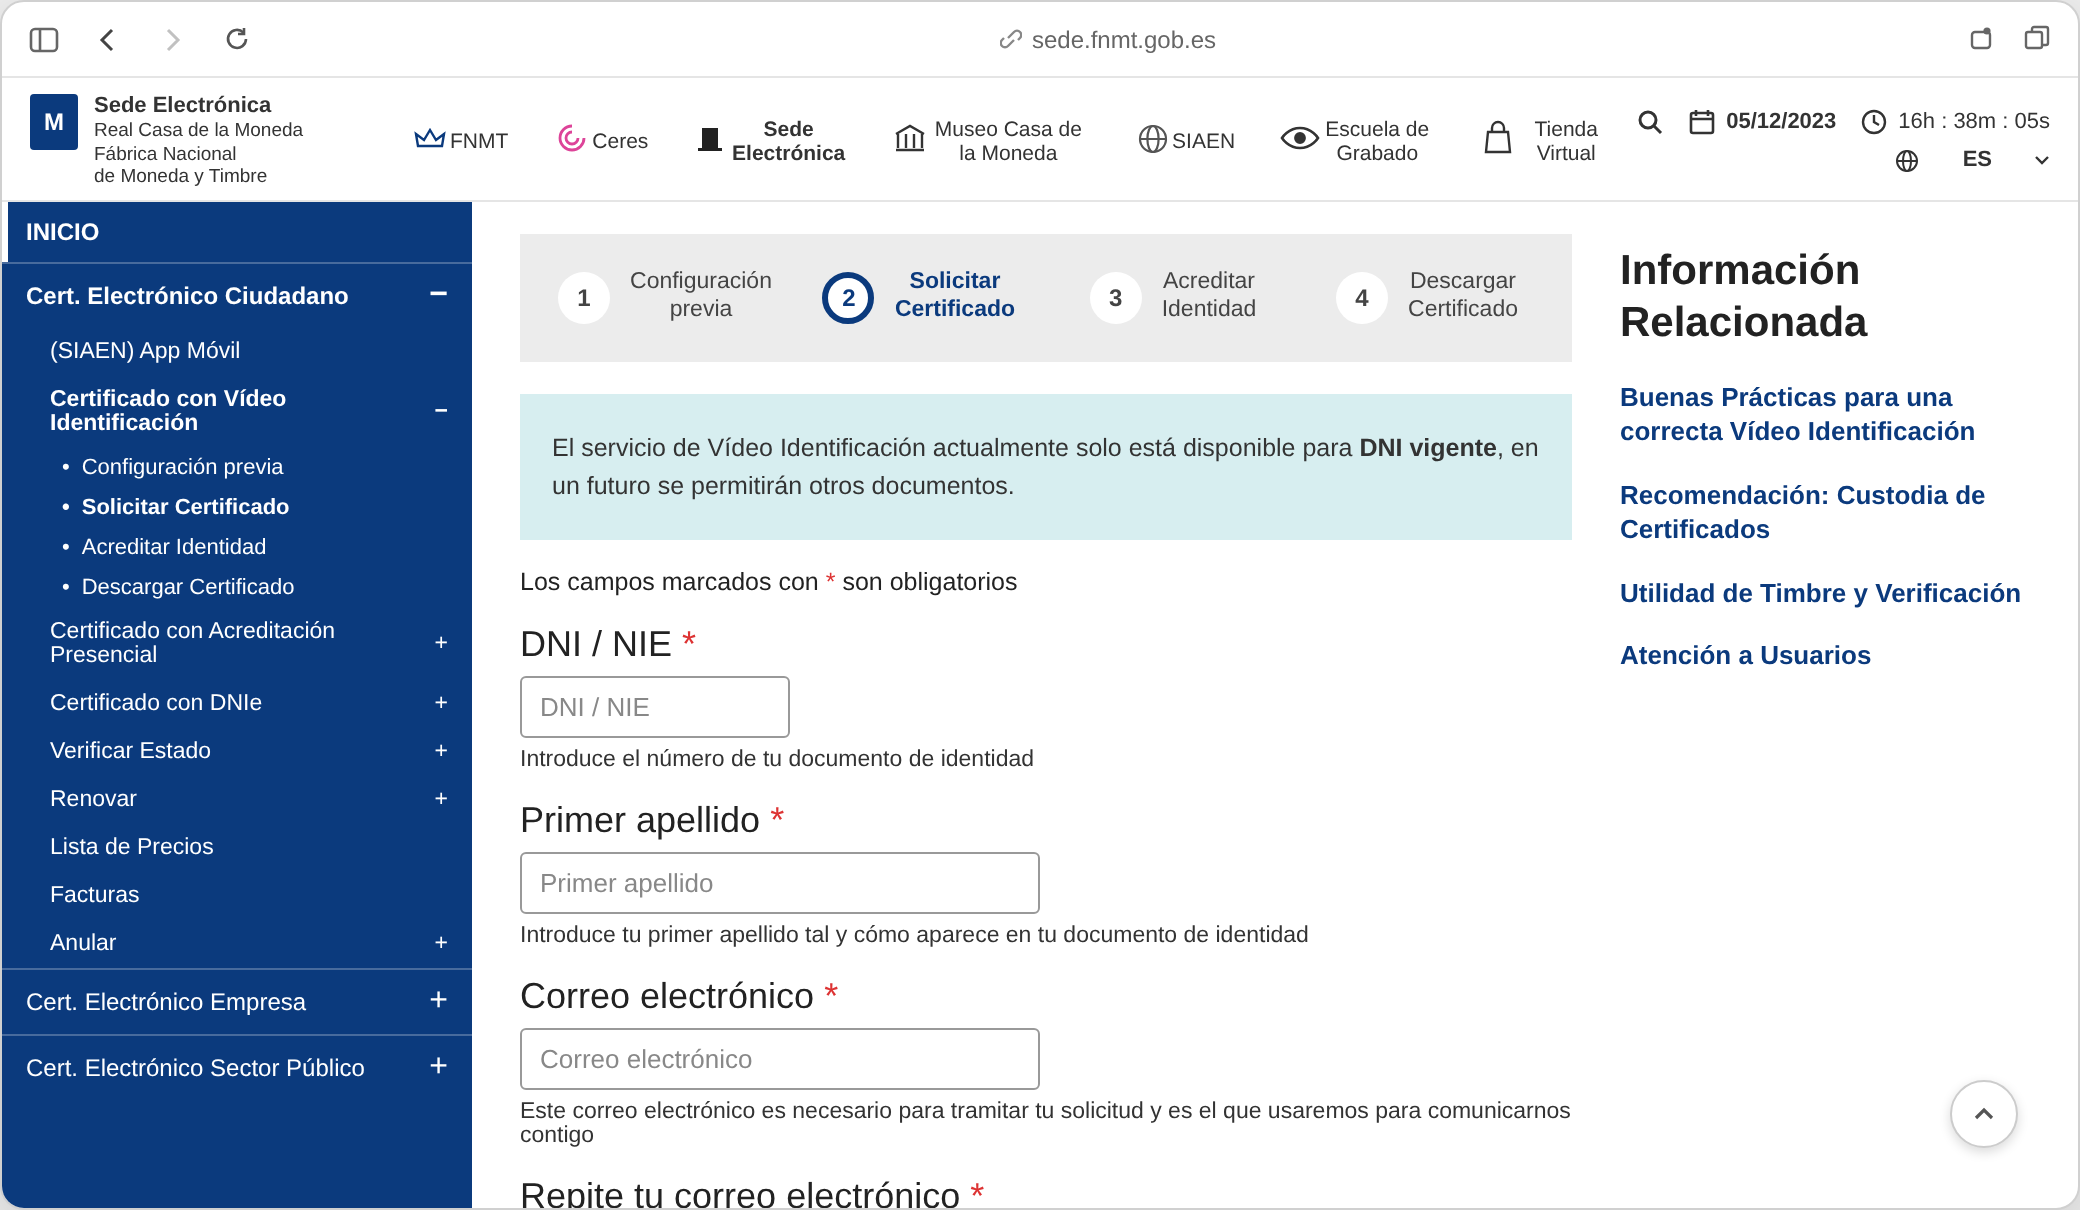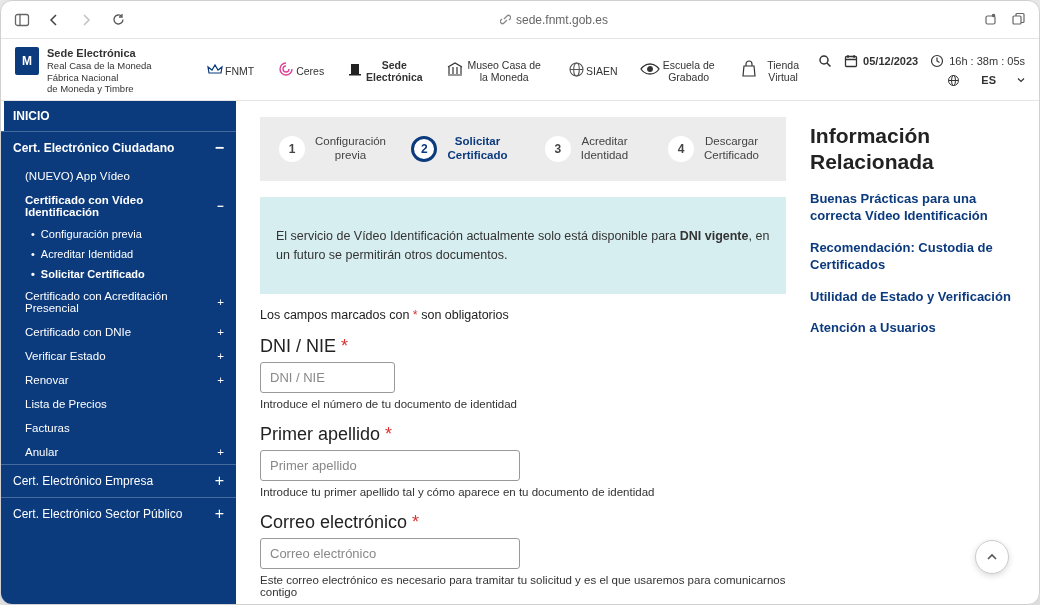--- a/index.html
+++ b/index.html
@@ -37,21 +37,21 @@
     .sidebar .sub2::before { content:"•"; }
     .main { flex: 1; overflow-y: auto; padding: 0; }
     .main-inner { display: flex; gap: 24px; padding: 0 24px 20px 24px; }
     .form-area { flex: 1; min-width: 0; }
     .steps { background: #ececec; display: flex; align-items: center; padding: 18px 12px; margin: 16px 0 16px 0; gap: 6px; }
     .step { display: flex; align-items: center; gap: 10px; flex: 1; justify-content: center; }
     .step .num { width: 26px; height: 26px; border-radius: 50%; background: #fff; display:flex; align-items:center; justify-content:center; font-size: 12px; font-weight: 600; color:#444; }
     .step.active .num { border: 3px solid #0b3a7d; color:#0b3a7d; }
     .step .lbl { font-size: 11.5px; text-align: center; line-height: 1.2; color:#444; }
     .step.active .lbl { color: #0b3a7d; font-weight: 700; }
-    .notice { background: #d7eef0; padding: 30px 16px; font-size: 12.5px; color: #333; margin-bottom: 14px; line-height:1.5; }
+    .notice { background: #d7eef0; padding: 18px 16px; font-size: 12.5px; color: #333; margin-bottom: 14px; line-height:1.5; }
     .notice b { font-weight: 700; }
     .req-note { font-size: 12.5px; color: #222; margin-bottom: 14px; }
     .req-note .ast, .label .ast { color: #d33; }
     .field { margin-bottom: 14px; }
     .label { font-size: 18px; font-weight: 400; margin-bottom: 5px; color:#222; }
     .textinput { border: 1px solid #999; border-radius: 3px; padding: 7px 9px; font-size: 13px; color:#333; }
     .textinput::placeholder { color: #888; }
     .w-sm { width: 135px; }
     .w-md { width: 260px; }
     .hint { font-size: 11.5px; color: #333; margin-top: 5px; }
@@ -235,33 +235,36 @@
 
   <div class="content">
     <div class="sidebar">
       <div class="sec home">
           <span>INICIO</span>
         </div>
       <div class="sec top-border" style="font-weight:700">
           <span>Cert. Electrónico Ciudadano</span>
           <span class="exp">−</span>
         </div>
-      <div class="sub1"><span>(NUEVO) App Vídeo</span></div>
+      <div class="sub1"><span>(SIAEN) App Móvil</span></div>
       <div class="sub1 bold row">
           <span style="max-width:150px">Certificado con Vídeo Identificación</span>
           <span class="exp">−</span>
         </div>
       <div class="sub2">
           <span>Configuración previa</span>
         </div>
+      <div class="sub2 bold">
+          <span>Solicitar Certificado</span>
+        </div>
       <div class="sub2">
           <span>Acreditar Identidad</span>
         </div>
-      <div class="sub2 bold">
-          <span>Solicitar Certificado</span>
+      <div class="sub2">
+          <span>Descargar Certificado</span>
         </div>
       <div class="sub1 row">
           <span style="max-width:170px">Certificado con Acreditación Presencial</span>
           <span class="exp">+</span>
         </div>
       <div class="sub1 row">
           <span>Certificado con DNIe</span>
           <span class="exp">+</span>
         </div>
       <div class="sub1 row">
@@ -339,21 +342,21 @@
           <div class="field">
             <div class="label"><span>Repite tu correo electrónico</span> <span class="ast">*</span></div>
             <input class="textinput w-md" placeholder="Correo electrónico" style="">
           </div>
         </div>
 
         <div class="aside">
           <h3>Información Relacionada</h3>
           <a class="link">Buenas Prácticas para una correcta Vídeo Identificación</a>
           <a class="link">Recomendación: Custodia de Certificados</a>
-          <a class="link">Utilidad de Estado y Verificación</a>
+          <a class="link">Utilidad de Timbre y Verificación</a>
           <a class="link">Atención a Usuarios</a>
         </div>
       </div>
     </div>
   </div>
 
   <div class="scroll-top">
     <svg width="14" height="14" viewBox="0 0 14 14" fill="none" stroke="#555" stroke-width="1.6">
         <polyline points="3,9 7,5 11,9"></polyline>
       </svg>

